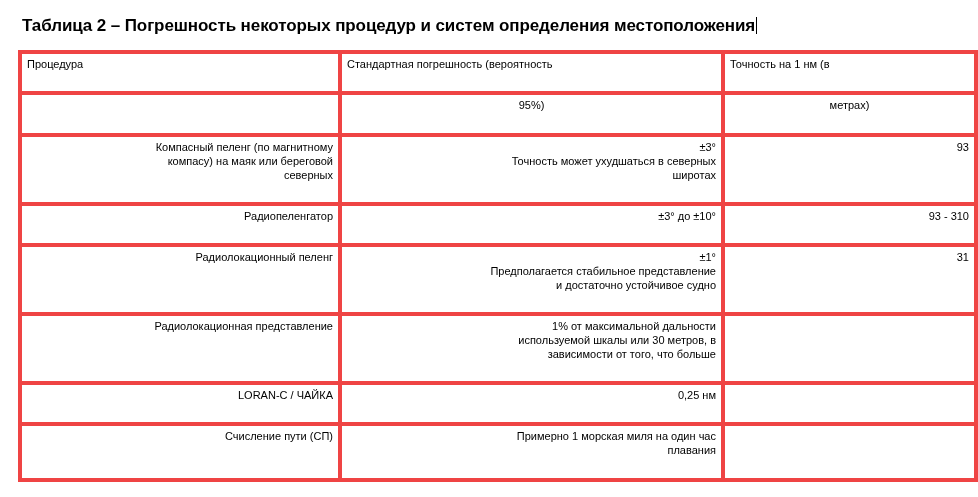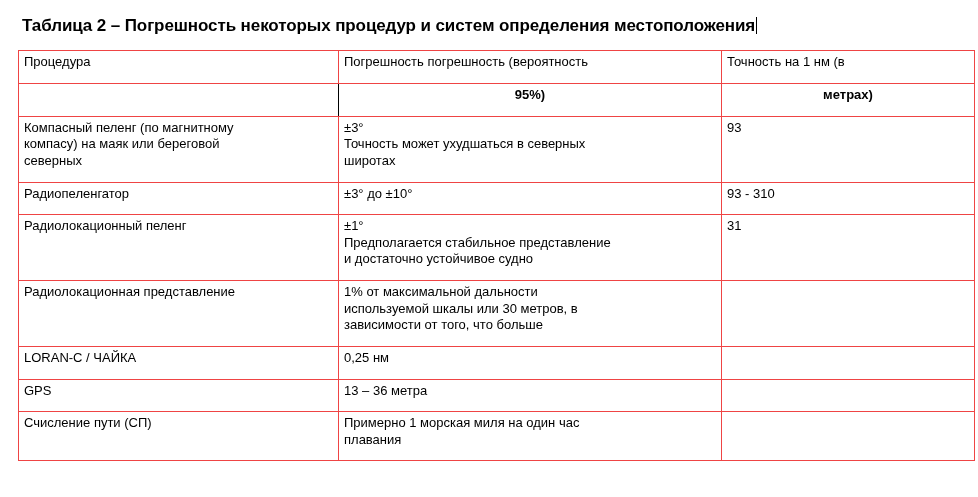--- a/index.html
+++ b/index.html
@@ -37,66 +37,66 @@
     vertical-align: -3px;
     margin-left: 1px;
   }
   table.main {
     border-collapse: collapse;
     width: 956px;
     margin-left: 8px;
     table-layout: fixed;
   }
   table.main td, table.main th {
-    border: 1px solid #ef4444;
+    border: 4px solid #ef4444;
     vertical-align: top;
-    padding: 3px 5px 12px 5px;
-    font-size: 13px;
+    padding: 3px 5px 20px 5px;
+    font-size: 11px;
     line-height: 1.28;
     font-weight: normal;
     text-align: left;
   }
   .col1 { width: 320px; }
   .col2 { width: 383px; }
   .col3 { width: 253px; }
 
   thead td {
     text-align: center;
     font-weight: bold;
     padding-top: 4px;
     padding-bottom: 4px;
   }
   thead tr.head2 td {
     text-align: center;
-    font-weight: bold;
+    font-weight: normal;
   }
   thead tr.head2 td.blank {
     border-right: 1px solid #000;
   }
   td.cell-text { }
-  .line { display: block; }
+  .line { display: block; text-align: right; }
   .empty-cell { height: 1em; }
 </style>
 </head>
 <body>
 
 <div class="page">
 
   <div class="doc-title"><span>Таблица 2 – Погрешность некоторых процедур и систем определения местоположения</span><span class="caret"></span></div>
 
   <table class="main">
     <colgroup>
       <col class="col1">
       <col class="col2">
       <col class="col3">
     </colgroup>
     <thead>
       <tr class="head1">
         <td>Процедура</td>
-        <td>Погрешность погрешность (вероятность</td>
+        <td>Стандартная погрешность (вероятность</td>
         <td>Точность на 1 нм (в</td>
       </tr>
       <tr class="head2">
         <td class="blank"></td>
         <td>95%)</td>
         <td>метрах)</td>
       </tr>
     </thead>
     <tbody>
 
@@ -162,31 +162,20 @@
           <span class="line">LORAN-C / ЧАЙКА</span>
         </td>
         <td class="cell-text">
           <span class="line">0,25 нм</span>
         </td>
         <td class="cell-text empty-cell">
           <span class="line"></span>
         </td>
       </tr>
 
-      <tr>
-        <td class="cell-text">
-          <span class="line">GPS</span>
-        </td>
-        <td class="cell-text">
-          <span class="line">13 – 36 метра</span>
-        </td>
-        <td class="cell-text empty-cell">
-          <span class="line"></span>
-        </td>
-      </tr>
 
 
       <tr>
         <td class="cell-text">
           <span class="line">Счисление пути (СП)</span>
         </td>
         <td class="cell-text">
           <span class="line">Примерно 1 морская миля на один час</span>
           <span class="line">плавания</span>
         </td>

